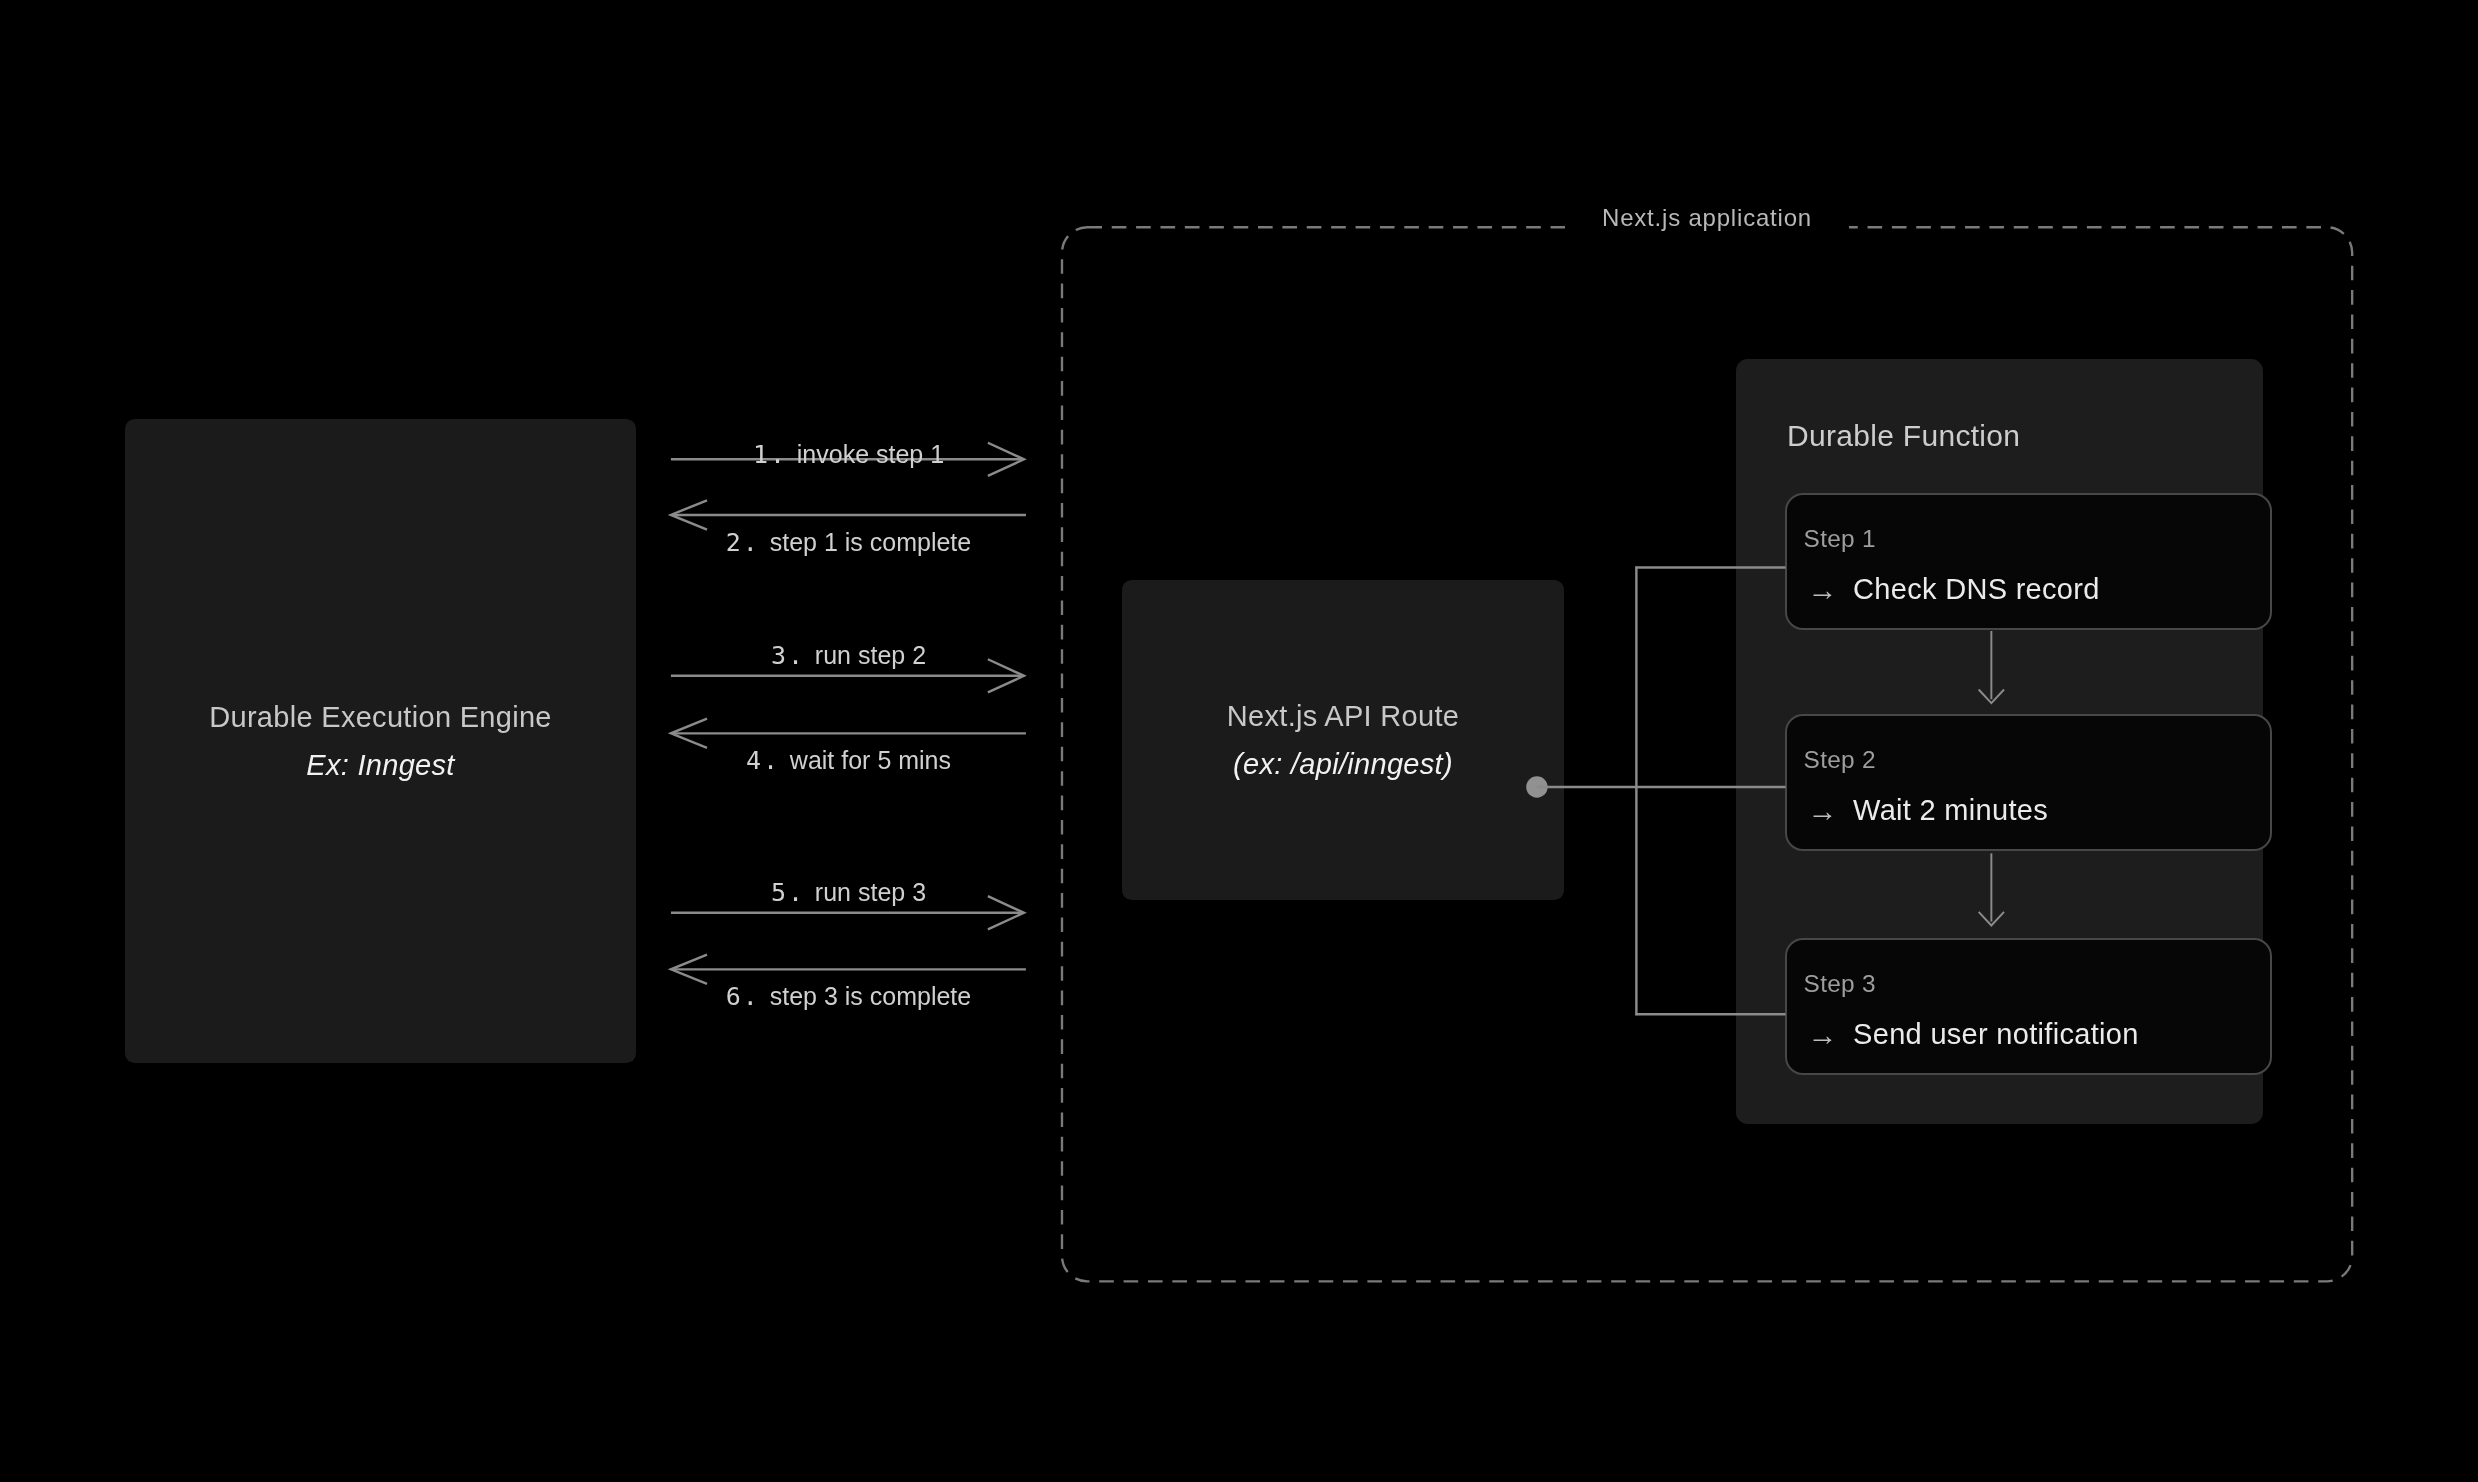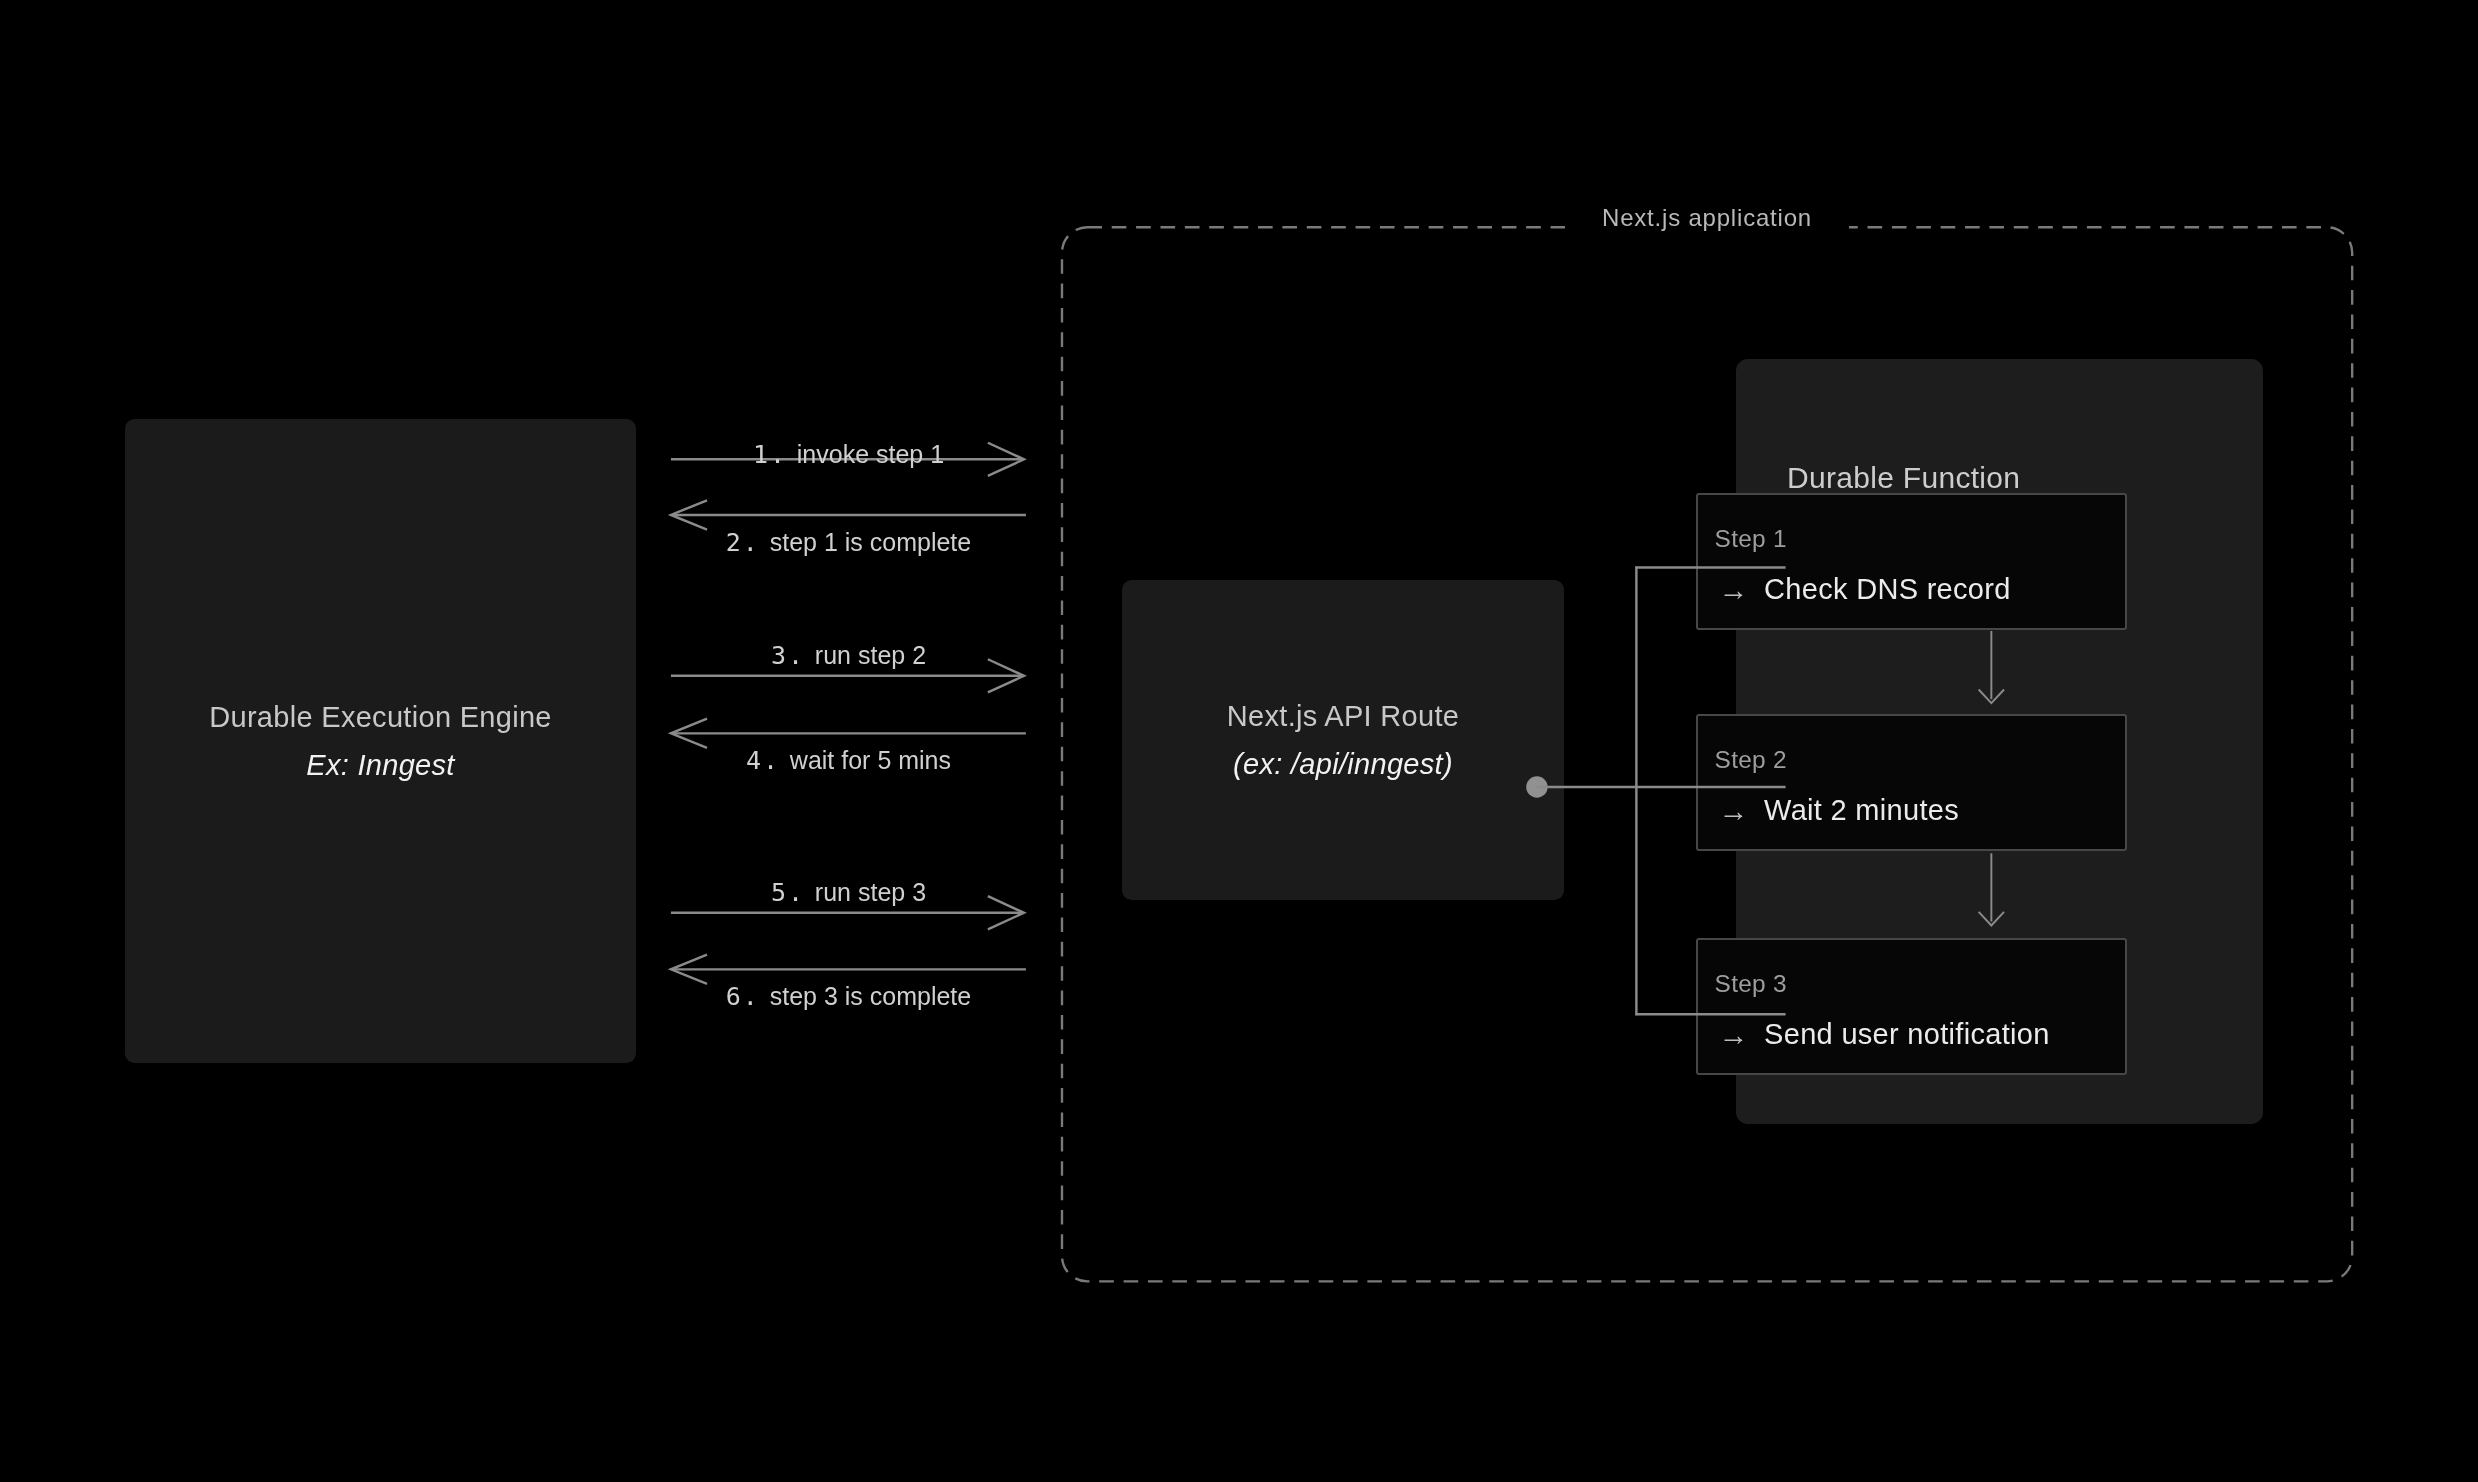--- a/index.html
+++ b/index.html
@@ -27,24 +27,24 @@
 
   
   .app-label { position:absolute; left:1707px; top:217px; transform:translate(-50%,-50%);
     background:var(--bg); color:var(--muted-gray); font-size:24px; line-height:39px;
     padding:0 37px; letter-spacing:0.8px; z-index:3; white-space:nowrap; }
 
   
   .df-panel { position:absolute; left:1736px; top:359px; width:527px; height:765px;
     background:var(--panel-soft); border-radius:11.7px; z-index:1; }
   .df-title { position:absolute; left:51px; top:59px; color:#cdcdcd; font-size:30px;
-    line-height:35px; letter-spacing:0.3px;margin-top:42px; }
+    line-height:35px; letter-spacing:0.3px; }
 
-  .step-card { position:absolute; left:1696px; width:431px; height:137px;
-    background:var(--step-bg); border:2px solid var(--step-border); border-radius:3px; z-index:1; }
+  .step-card { position:absolute; left:1785px; width:487px; height:137px;
+    background:var(--step-bg); border:2px solid var(--step-border); border-radius:18px; z-index:1; }
   .step-card.s1 { top:493px; } .step-card.s2 { top:714px; } .step-card.s3 { top:938px;text-align:center; }
   .step-label { position:absolute; left:16.6px; top:29px; color:var(--step-label-gray);
     font-size:24.4px; line-height:29px; letter-spacing:0.3px; }
   .step-action { position:absolute; left:20.5px; top:77px; display:flex; align-items:center;
     gap:15.6px; white-space:nowrap; }
   .step-action .glyph { color:var(--icon-gray); font-size:30px; line-height:35px; }
   .step-action .action-text { color:var(--step-text); font-size:29px; line-height:35px; letter-spacing:0.3px; }
 
   
   .msg-label { position:absolute; left:671px; width:355px; text-align:center;

